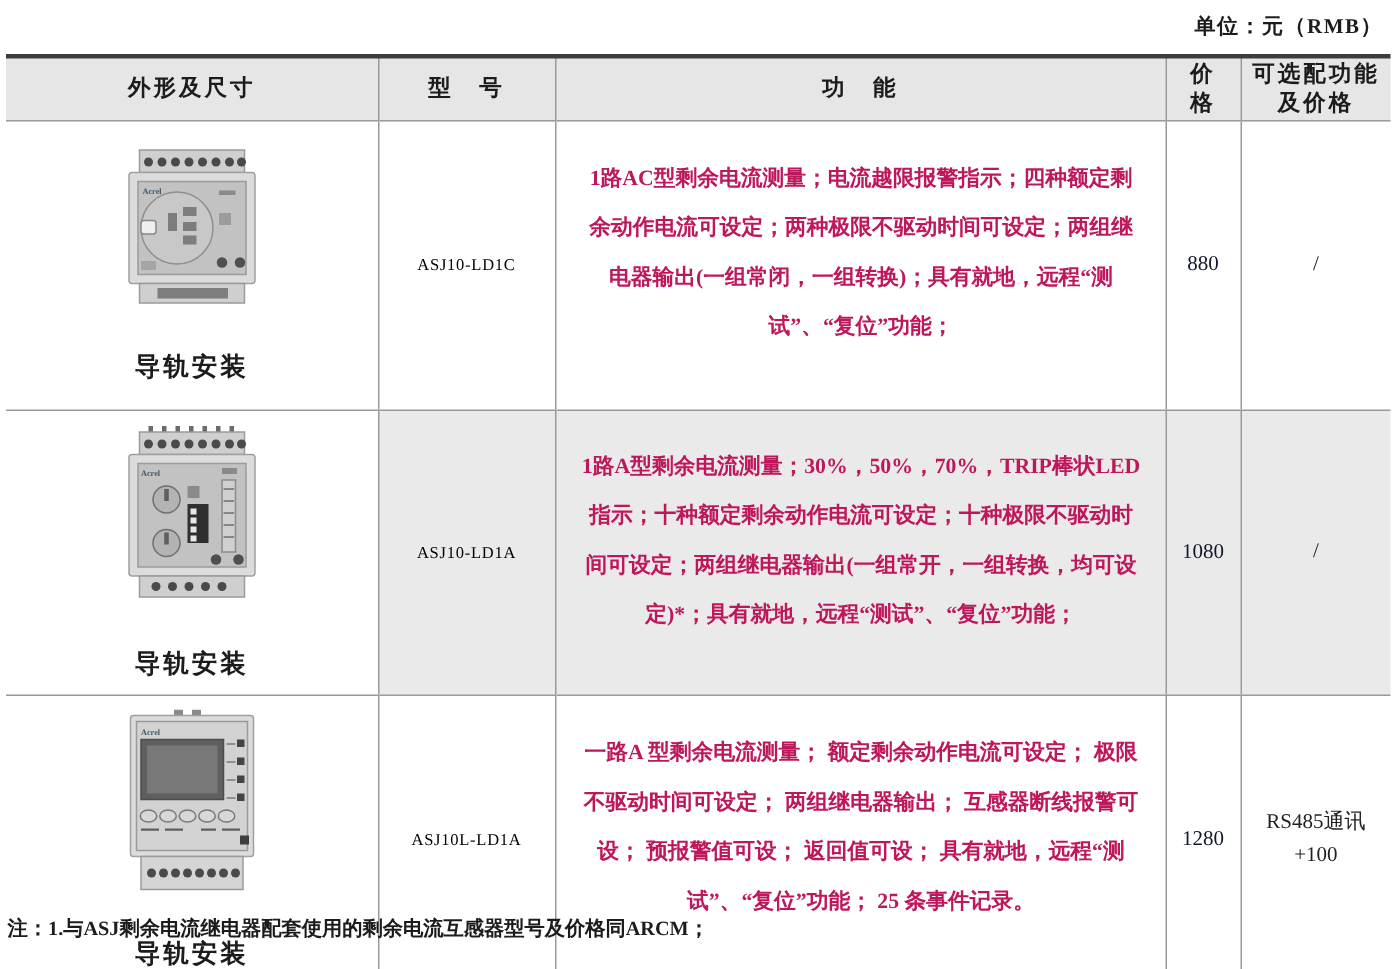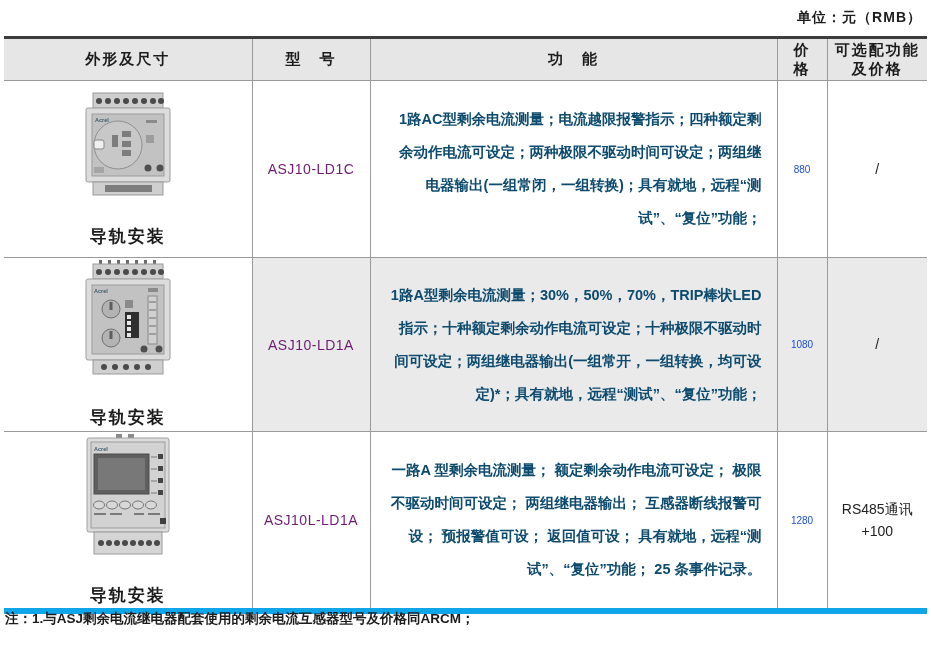--- a/index.html
+++ b/index.html
@@ -1,21 +1,21 @@
 <!DOCTYPE html>
 <html><head>
 <meta charset="utf-8">
 <style>
   html,body{margin:0;padding:0;background:#ffffff;}
   body{
     width:931px;height:646px;overflow:hidden;
     font-family:"Liberation Sans","DejaVu Sans",sans-serif;
     color:#1c1c1c;
   }
-  .page{position:relative;width:931px;height:576px;background:#fff;}
+  .page{position:relative;width:931px;height:576px;background:#fff;font-family:Liberation Serif, serif;}
 
   .unit-note{
     position:absolute;top:9px;right:9px;
     font-size:14px;font-weight:bold;letter-spacing:1px;
   }
 
   table.price-table{
     position:absolute;top:36px;left:4px;width:923px;
     border-collapse:collapse;table-layout:fixed;
     border-top:3px solid #3d3d3d;
@@ -44,27 +44,27 @@
   tr.shaded td.opt-cell{background:#eaeaea;}
 
   td.img-cell{text-align:center;background:#ffffff;}
   .product{display:inline-block;text-align:center;}
   .caption{
     margin-top:24px;font-size:17px;font-weight:bold;
     letter-spacing:2px;
   }
 
   td.model-cell{
-    text-align:center;font-size:14px;letter-spacing:.5px;color:#701a75;
+    text-align:center;font-size:11px;letter-spacing:.5px;color:#000000;
   }
   td.func-cell{
     font-size:14.5px;font-weight:bold;line-height:33px;
-    padding:4px 15px 4px 16px;text-align:right;color:#0c4a6e;
-  }
-  td.price-cell{text-align:center;font-size:10px;color:#1d4ed8;}
+    padding:4px 15px 20px 16px;text-align:center;color:#be185d;
+  }
+  td.price-cell{text-align:center;font-size:14px;color:#0f172a;}
   td.opt-cell{
     text-align:center;font-size:14px;line-height:1.6;color:#222;
   }
 
   .notes{
     position:absolute;left:5px;top:605px;width:920px;
     font-size:13.5px;font-weight:bold;line-height:27px;
   }
   .notes .note-2{padding-left:27px;}
 </style>

